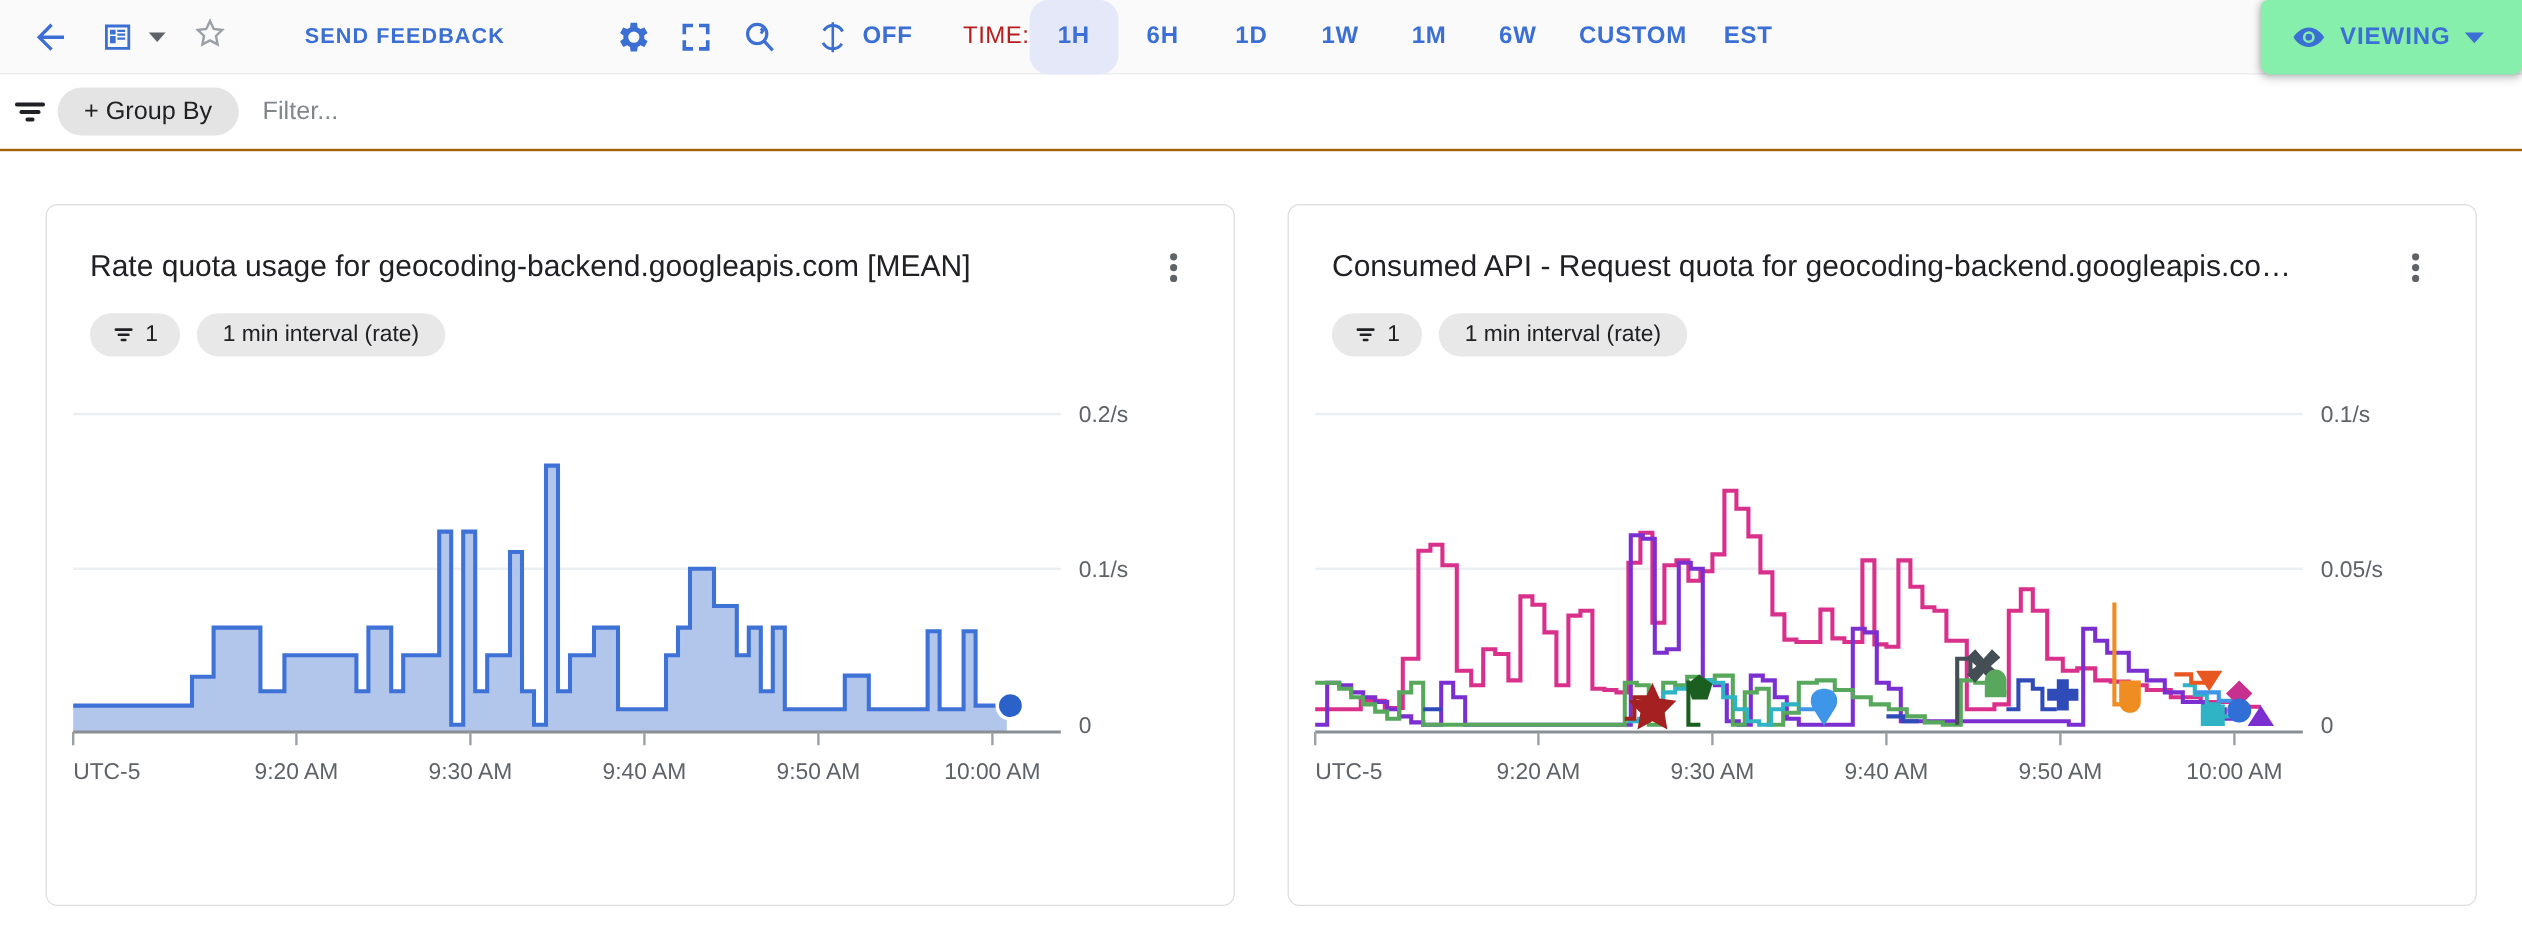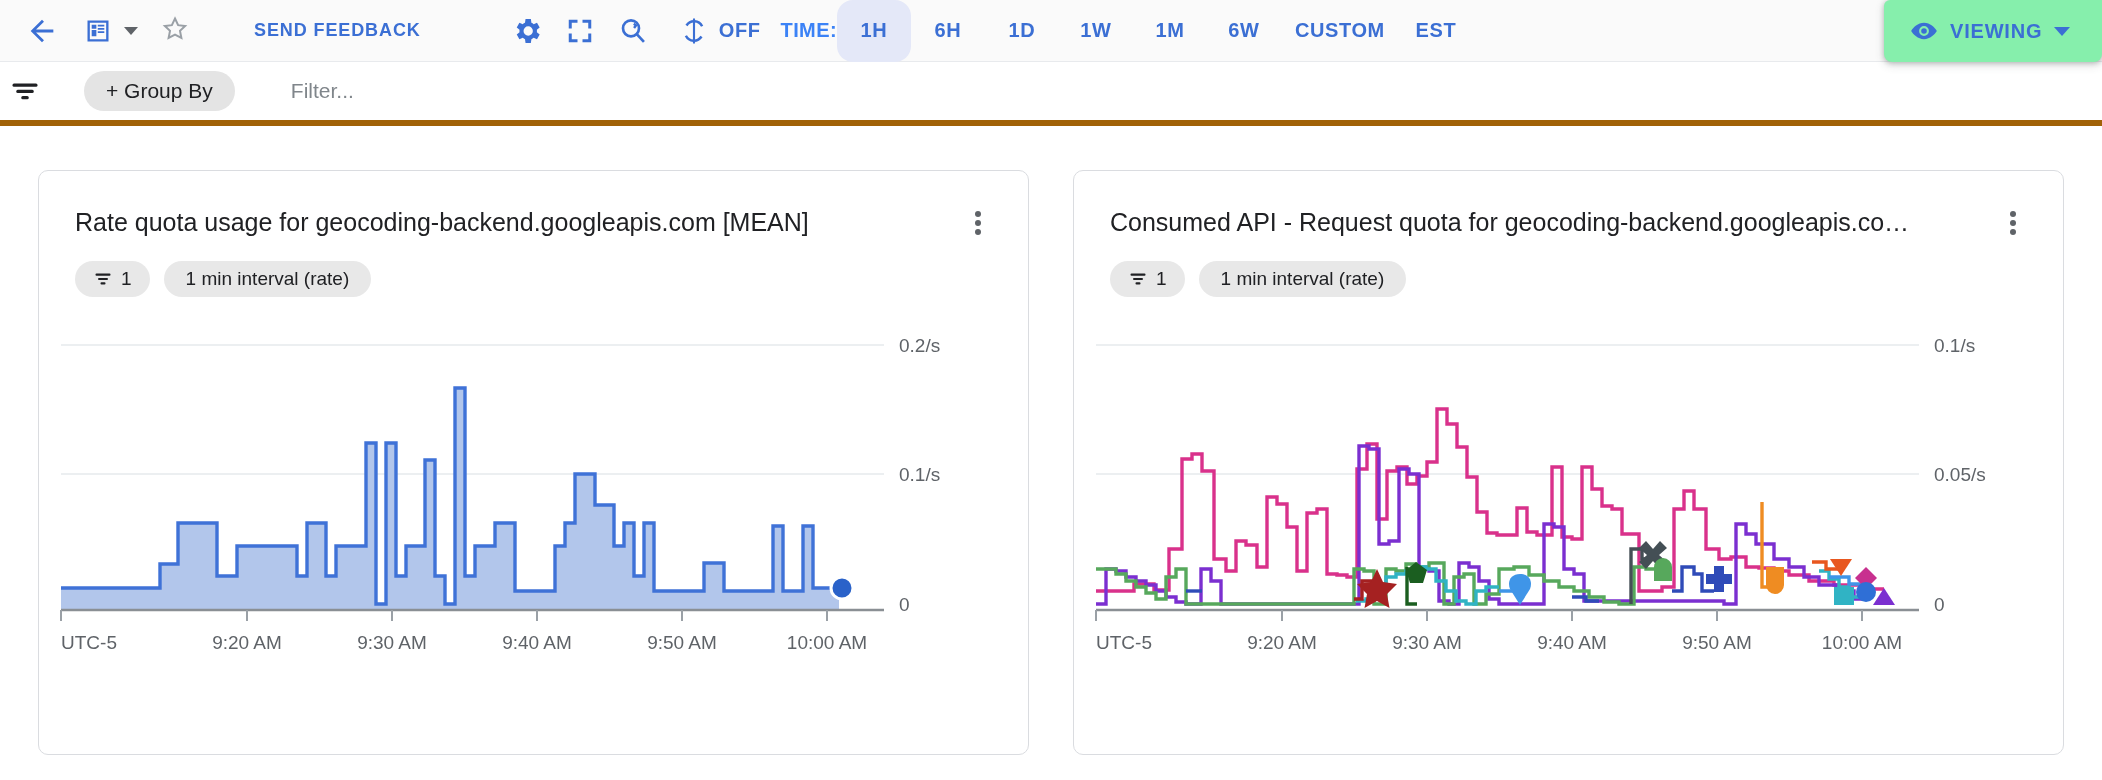--- a/index.html
+++ b/index.html
@@ -54,22 +54,22 @@
     white-space: nowrap;
   }
   .tb-icon-group { display: flex; align-items: center; margin-left: 90px; gap: 22px; }
   .tb-ic { color: #3b6fd4; display: flex; align-items: center; }
 
   .refresh-box { display: flex; align-items: center; gap: 10px; margin-left: 30px; }
   .refresh-label {
     color: #3b6fd4; font-size: 20px; font-weight: 600; letter-spacing: 0.6px;
   }
   .time-label {
-    color: #3b82f6; font-size: 20px; font-weight: 700;
-    letter-spacing: 0.4px; margin-left: 20px; white-space: nowrap;
+    color: #b91c1c; font-size: 20px; font-weight: 400;
+    letter-spacing: 0.4px; margin-left: 42px; white-space: nowrap;
   }
   .range-list { display: flex; align-items: center; height: 62px; }
   .range-btn {
     color: #3b6fd4; font-size: 20px; font-weight: 600; letter-spacing: 0.6px;
     height: 62px; display: flex; align-items: center; justify-content: center;
     min-width: 74px; padding: 0 14px; white-space: nowrap; border-radius: 16px;
   }
   .range-btn.active { background: #e4e8f8; }
 
   .viewing-btn {
@@ -91,22 +91,21 @@
     border-right: 8px solid transparent;
     border-top: 9px solid #3b6fd4;
   }
 
   
   .filterbar {
     height: 64px;
     display: flex; align-items: center;
     padding-left: 10px;
     background: #ffffff;
-    border-bottom: 6px solid #a16207;
-    gap: 36px;
+    border-bottom: 2px solid #a16207;
   }
   .filter-list-icon { color: #202124; margin-right: 8px; display:flex; align-items:center;}
   .groupby-chip {
     background: #e4e4e4;
     border-radius: 20px;
     height: 40px;
     padding: 0 22px;
     display: flex; align-items: center;
     font-size: 21px; color: #202124;
     white-space: nowrap;

